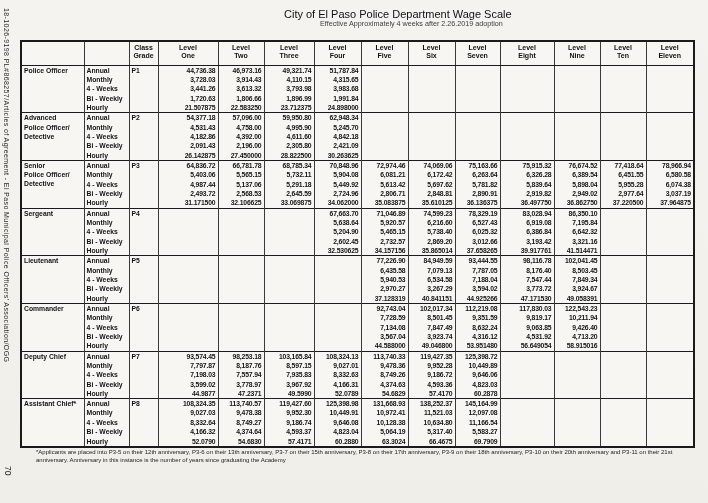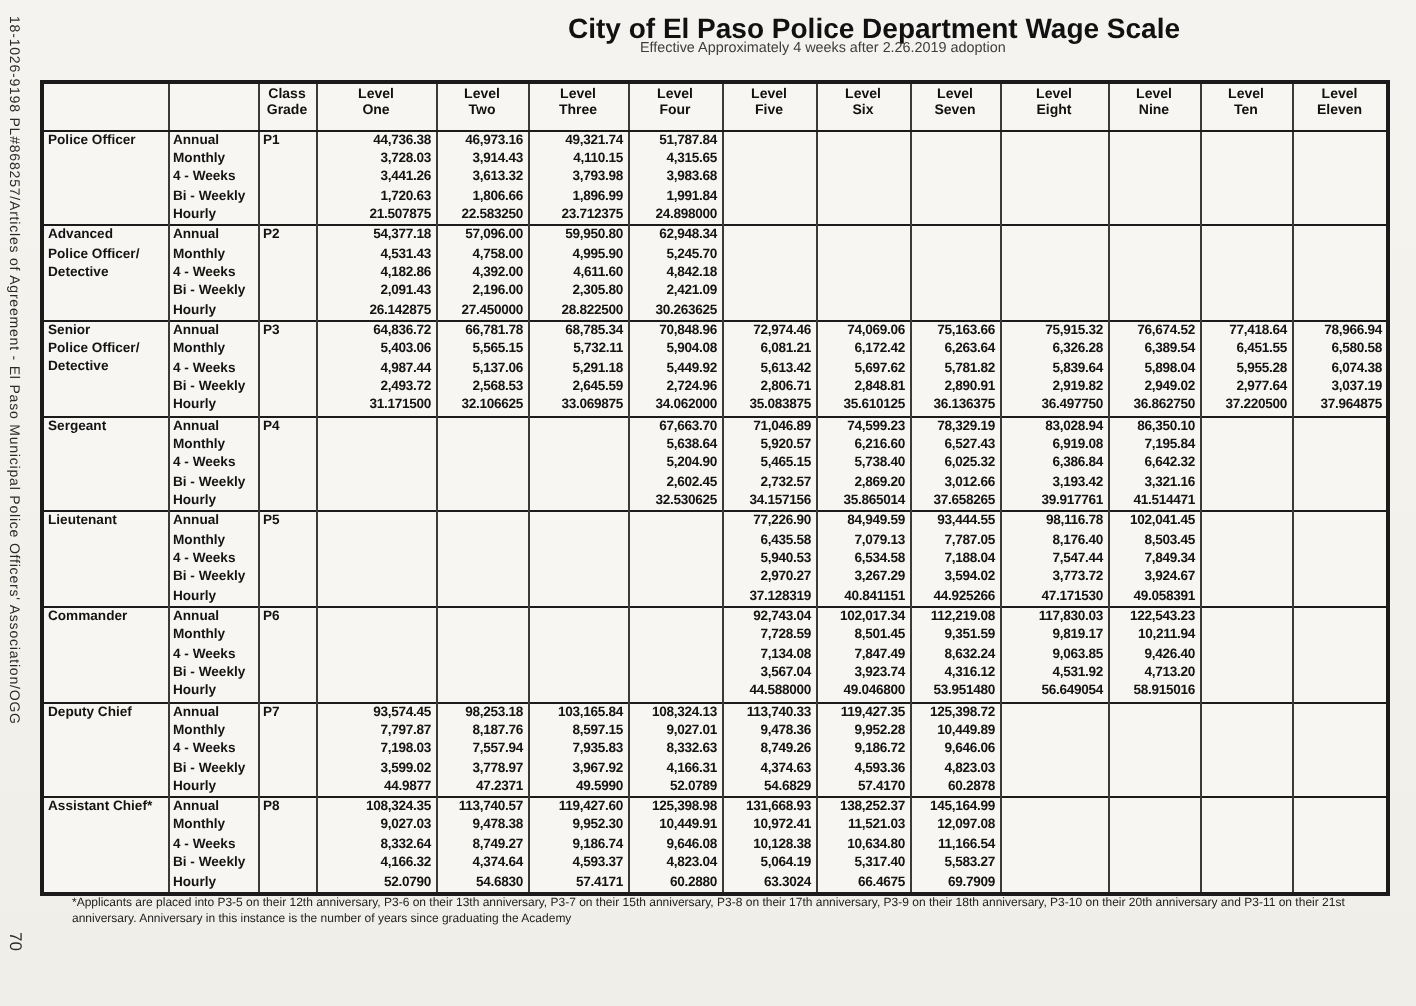--- a/index.html
+++ b/index.html
@@ -13,21 +13,21 @@
     position:absolute;left:3px;top:8px;
     writing-mode:vertical-rl;
     font-size:7px;letter-spacing:.4px;color:#2a2a2a;white-space:nowrap;
   }
   .page-number{
     position:absolute;left:3px;top:466px;
     writing-mode:vertical-rl;
     font-size:8.5px;color:#2a2a2a;
   }
   .title-block{position:absolute;left:284px;top:9px;}
-  .doc-title{font-size:14px;font-weight:700;color:#111;line-height:10px;}
+  .doc-title{font-size:11px;font-weight:400;color:#111;line-height:10px;}
   .doc-subtitle{font-size:7.2px;font-weight:400;color:#3d3d3d;line-height:9px;padding-left:36px;}
   table.wage-table{
     position:absolute;left:20px;top:40px;
     border-collapse:collapse;table-layout:fixed;
     border:2px solid #1b1b1b;
     background:#f7f6f2;
   }
   .wage-table th,.wage-table td{
     border-left:1px solid #3a3a3a;border-right:1px solid #3a3a3a;
     overflow:hidden;white-space:nowrap;

